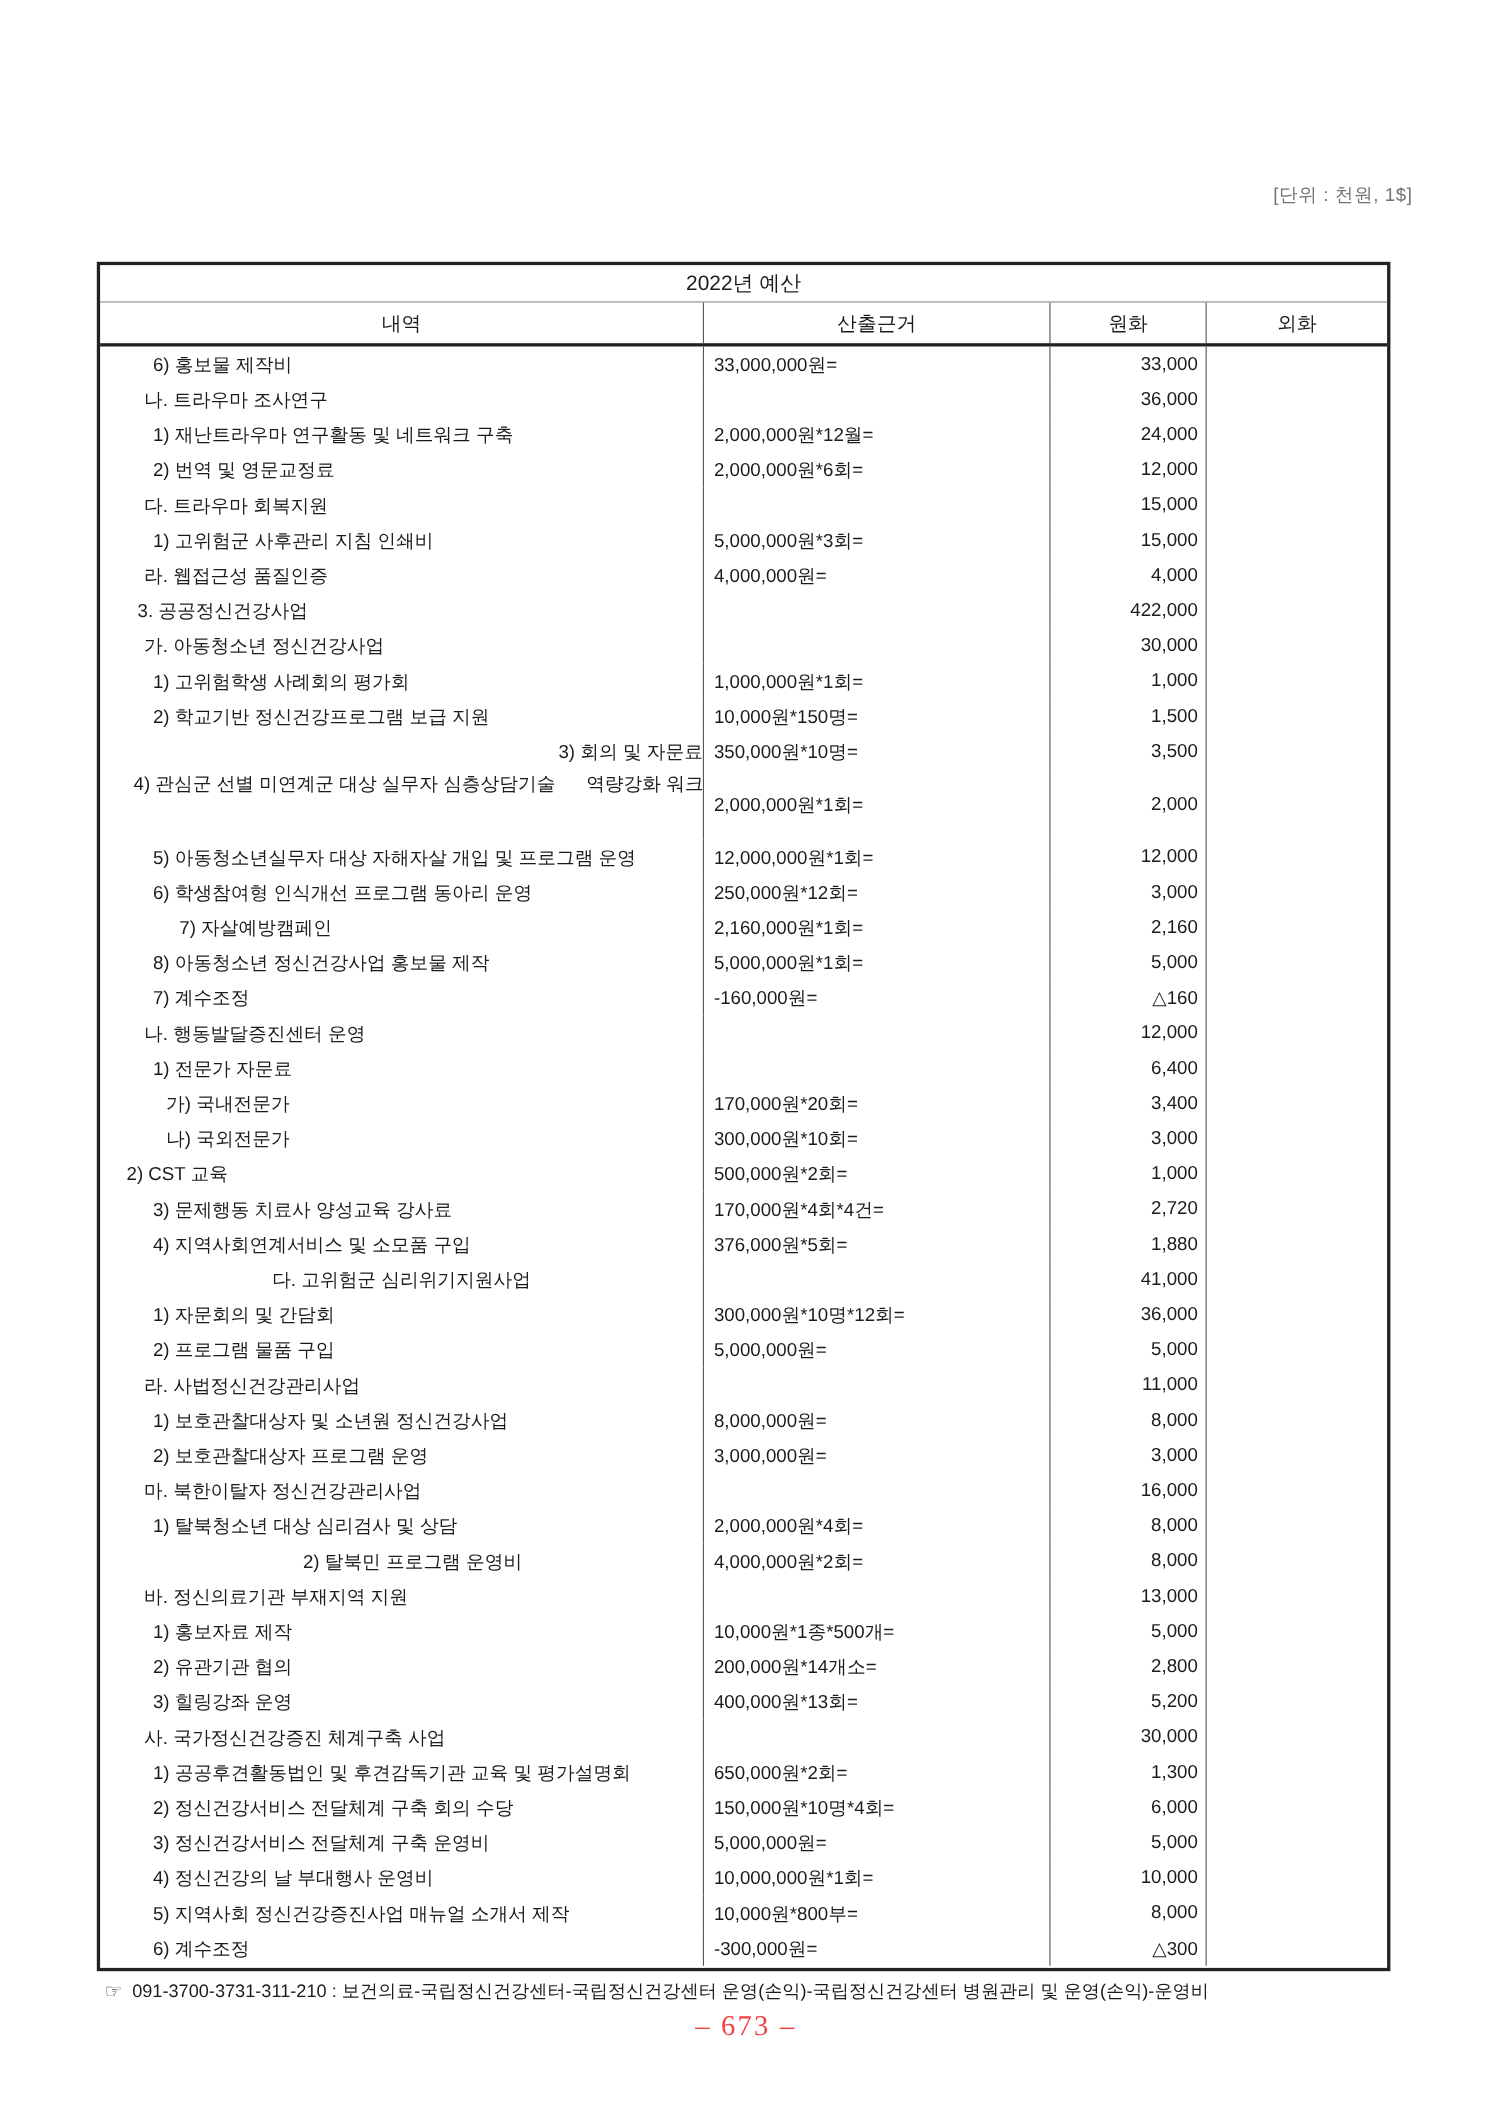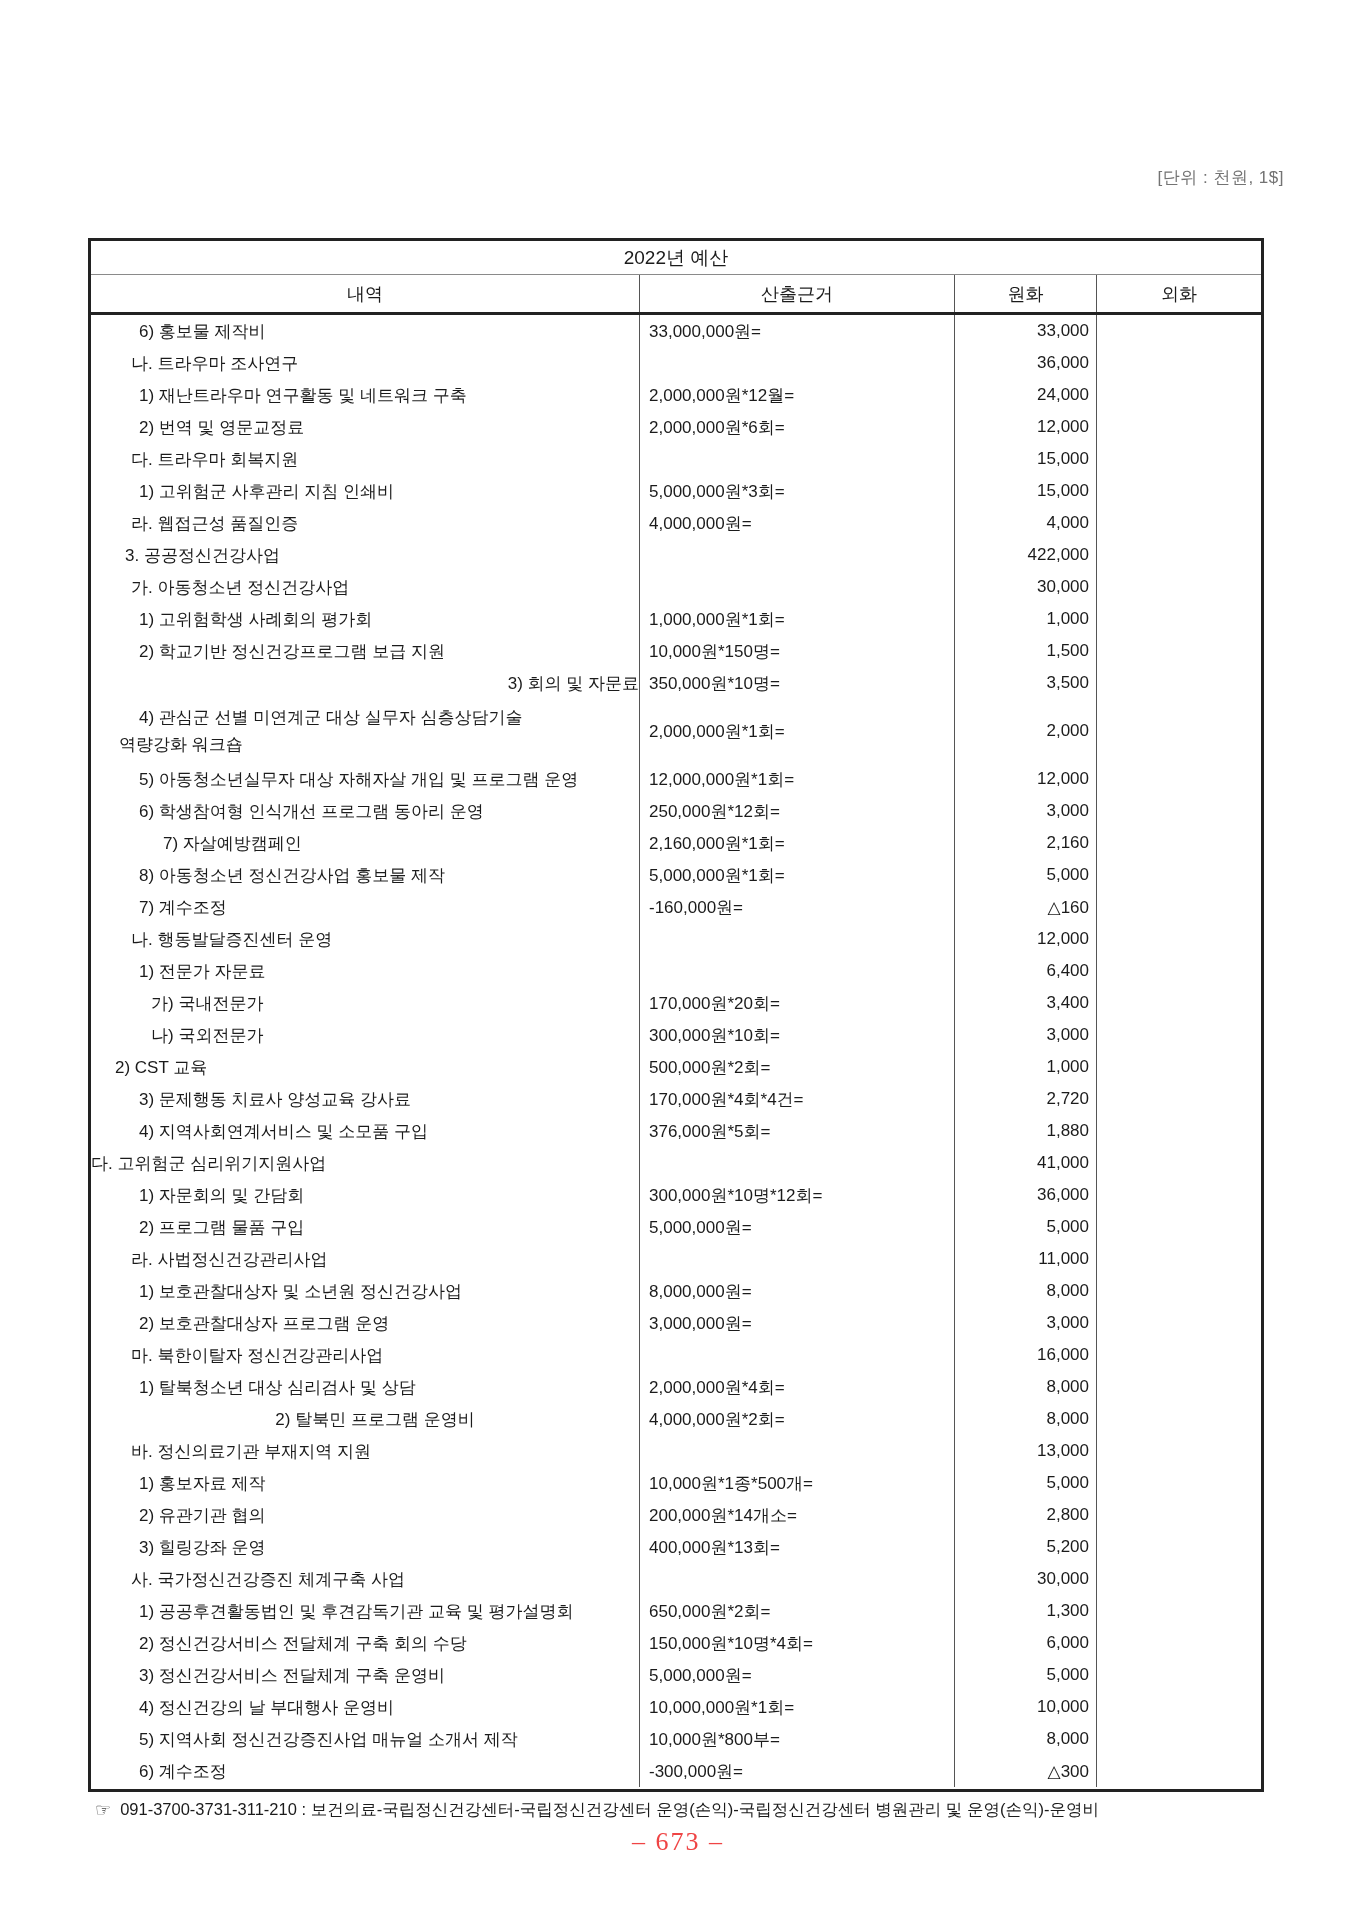--- a/index.html
+++ b/index.html
@@ -55,21 +55,21 @@
   }
   .t-row.double { height:64px; }
   .cell {
     display:flex; align-items:center;
     height:100%;
     overflow:hidden;
     white-space:nowrap;
   }
   .name-cell { }
   .t-row.double .name-cell {
-    flex-direction:column;
+    flex-direction:row;
     align-items:stretch;
     justify-content:center;
   }
   .t-row.double .name-cell .nm { line-height:27px; }
   .nm { display:block; width:100%; }
   .basis-cell { padding-left:9px; }
   .krw-cell { justify-content:flex-end; padding-right:7px; }
   .fx-cell { }
   .footer-ref {
     position:absolute;
@@ -303,21 +303,21 @@
         <div class="t-row">
           <div class="cell name-cell col-name">
             <span class="nm" style="padding-left: 48px;">4) 지역사회연계서비스 및 소모품 구입</span>
           </div>
           <div class="cell basis-cell col-basis">376,000원*5회=</div>
           <div class="cell krw-cell col-krw">1,880</div>
           <div class="cell fx-cell col-fx"></div>
         </div>
         <div class="t-row">
           <div class="cell name-cell col-name">
-            <span class="nm" style="">다. 고위험군 심리위기지원사업</span>
+            <span class="nm" style=" text-align: center;">다. 고위험군 심리위기지원사업</span>
           </div>
           <div class="cell basis-cell col-basis"></div>
           <div class="cell krw-cell col-krw">41,000</div>
           <div class="cell fx-cell col-fx"></div>
         </div>
         <div class="t-row">
           <div class="cell name-cell col-name">
             <span class="nm" style="padding-left: 48px;">1) 자문회의 및 간담회</span>
           </div>
           <div class="cell basis-cell col-basis">300,000원*10명*12회=</div>

